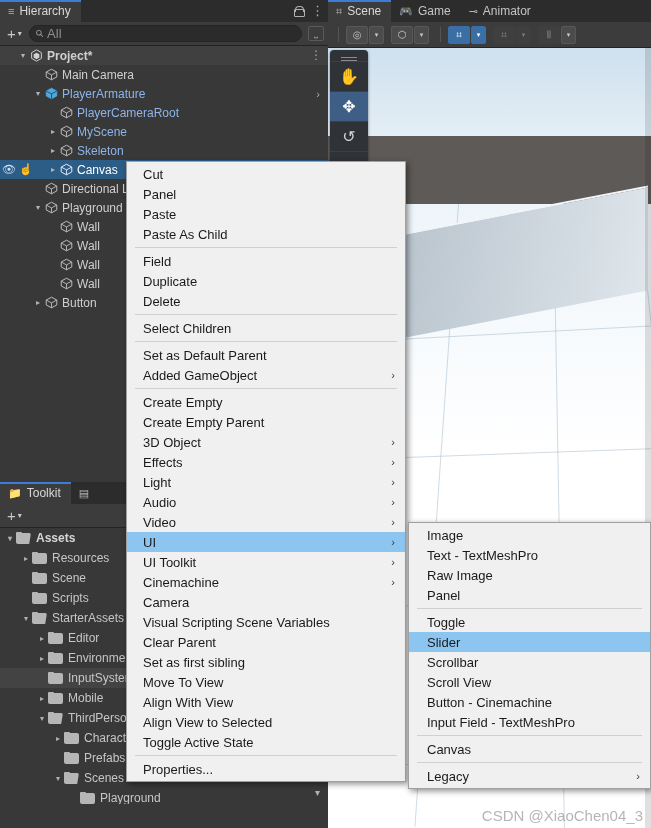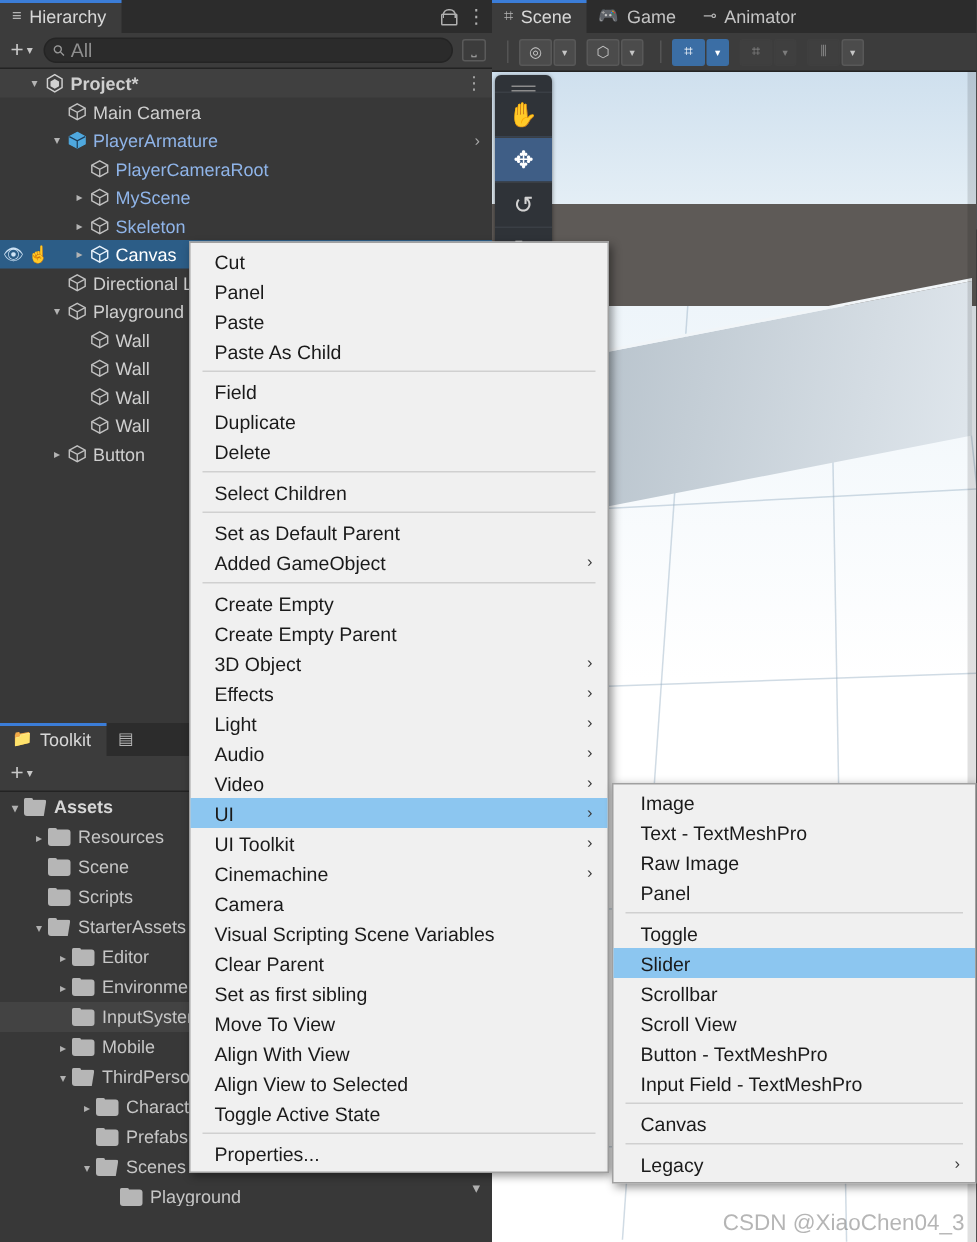--- a/index.html
+++ b/index.html
@@ -715,21 +715,21 @@
       <div class="ctx-item hl">
         <span>Slider</span>
       </div>
       <div class="ctx-item">
         <span>Scrollbar</span>
       </div>
       <div class="ctx-item">
         <span>Scroll View</span>
       </div>
       <div class="ctx-item">
-        <span>Button - TextMeshPro</span>
+        <span>Button - Cinemachine</span>
       </div>
       <div class="ctx-item">
         <span>Input Field - TextMeshPro</span>
       </div>
       <div class="ctx-sep"></div>
       <div class="ctx-item">
         <span>Canvas</span>
       </div>
       <div class="ctx-sep"></div>
       <div class="ctx-item">

